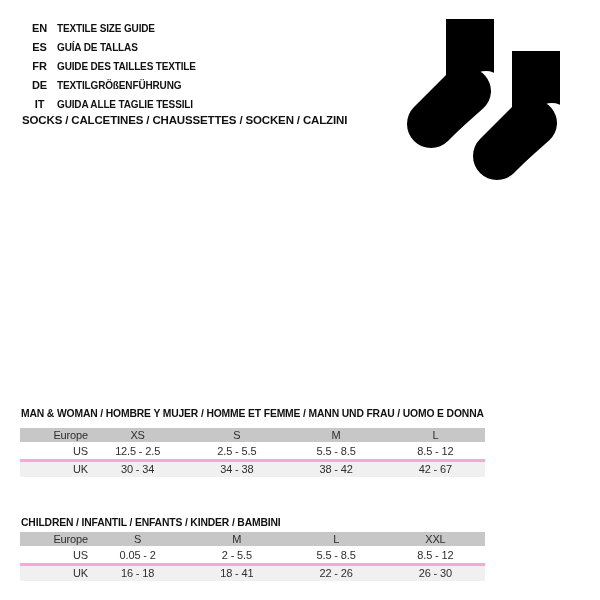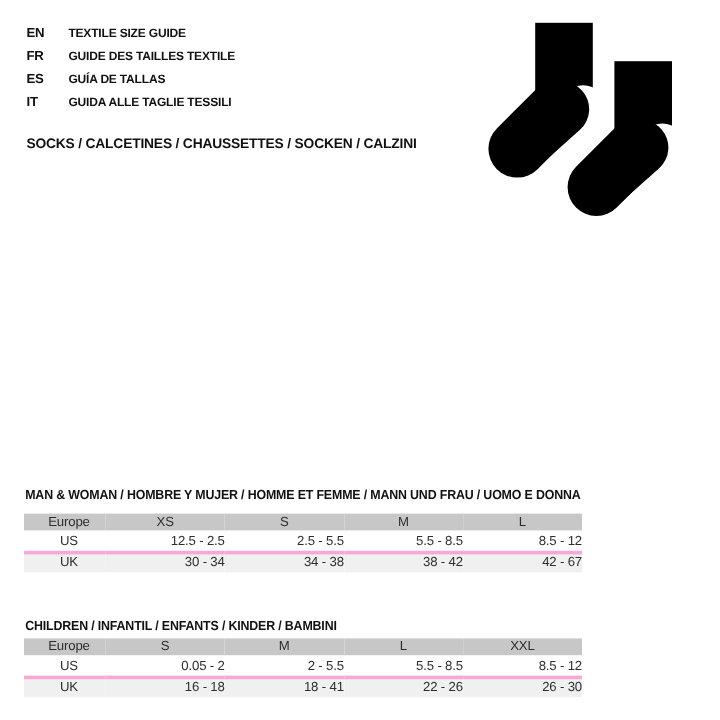--- a/index.html
+++ b/index.html
@@ -10,21 +10,21 @@
     position: relative;
     letter-spacing: -0.15px;
   }
   .page { position: absolute; left: 0; top: 0; width: 600px; height: 600px; background: #fff; }
 
   
   .lang-block { position: absolute; left: 22px; top: 17px; }
   .lang-row { height: 19px; line-height: 19px; white-space: nowrap; }
   .lang-code {
     display: inline-block; width: 35px;
-    font-size: 11px; font-weight: bold; color: #111;
+    font-size: 11px; font-weight: bold; color: #111; text-align: center;
   }
   .lang-label { font-size: 10px; font-weight: bold; color: #111; }
 
   
   .category-line {
     position: absolute; left: 22px; top: 114px;
     font-size: 11.5px; font-weight: bold; color: #111; white-space: nowrap;
   }
 
   
@@ -48,45 +48,48 @@
   }
   .t1-table { top: 428px; }
   .t2-table { top: 532px; }
 
   .size-table th {
     background: #c7c7c7; font-weight: normal; font-size: 11px; color: #2e2e2e;
     height: 14px; border-bottom: 2px solid #ffffff; text-align: center;
     padding: 1px 0;
   }
   .size-table td {
-    font-size: 11px; color: #2e2e2e; text-align: right; height: 17px;
+    font-size: 11px; color: #2e2e2e; text-align: center; height: 17px;
     padding: 0;
   }
   .size-table th:first-child, .size-table td:first-child {
-    text-align: center; padding-left: 7px; margin-left: 20px;
+    text-align: right; padding-left: 7px; margin-left: 20px;
   }
   .size-table tbody tr.row-a { background: #ffffff; border-bottom: 3px solid #f9a8d4; }
   .size-table tbody tr.row-b { background: #f0f0f0; padding-left: 48px; }
   .col-label { width: 68px; }
   .col-size { width: 99.25px; }
 </style>
 </head>
 <body>
 
 <div class="page">
 
   <div class="lang-block">
     <div class="lang-row">
       <span class="lang-code">EN</span><span class="lang-label">TEXTILE SIZE GUIDE</span>
     </div>
     <div class="lang-row">
+      <span class="lang-code">ES</span><span class="lang-label">GUÍA DE TALLAS</span>
+    </div>
+    <div class="lang-row">
       <span class="lang-code">FR</span><span class="lang-label">GUIDE DES TAILLES TEXTILE</span>
     </div>
     <div class="lang-row">
-      <span class="lang-code">ES</span><span class="lang-label">GUÍA DE TALLAS</span>
+      <span class="lang-code">DE</span><span class="lang-label">TEXTILGRÖßENFÜHRUNG</span>
     </div>
     <div class="lang-row">
       <span class="lang-code">IT</span><span class="lang-label">GUIDA ALLE TAGLIE TESSILI</span>
     </div>
   </div>
 
   <div class="category-line">SOCKS / CALCETINES / CHAUSSETTES / SOCKEN / CALZINI</div>
 
   <svg class="socks-svg" width="190" height="173" viewBox="400 12 190 173" xmlns="http://www.w3.org/2000/svg">
     <g>

